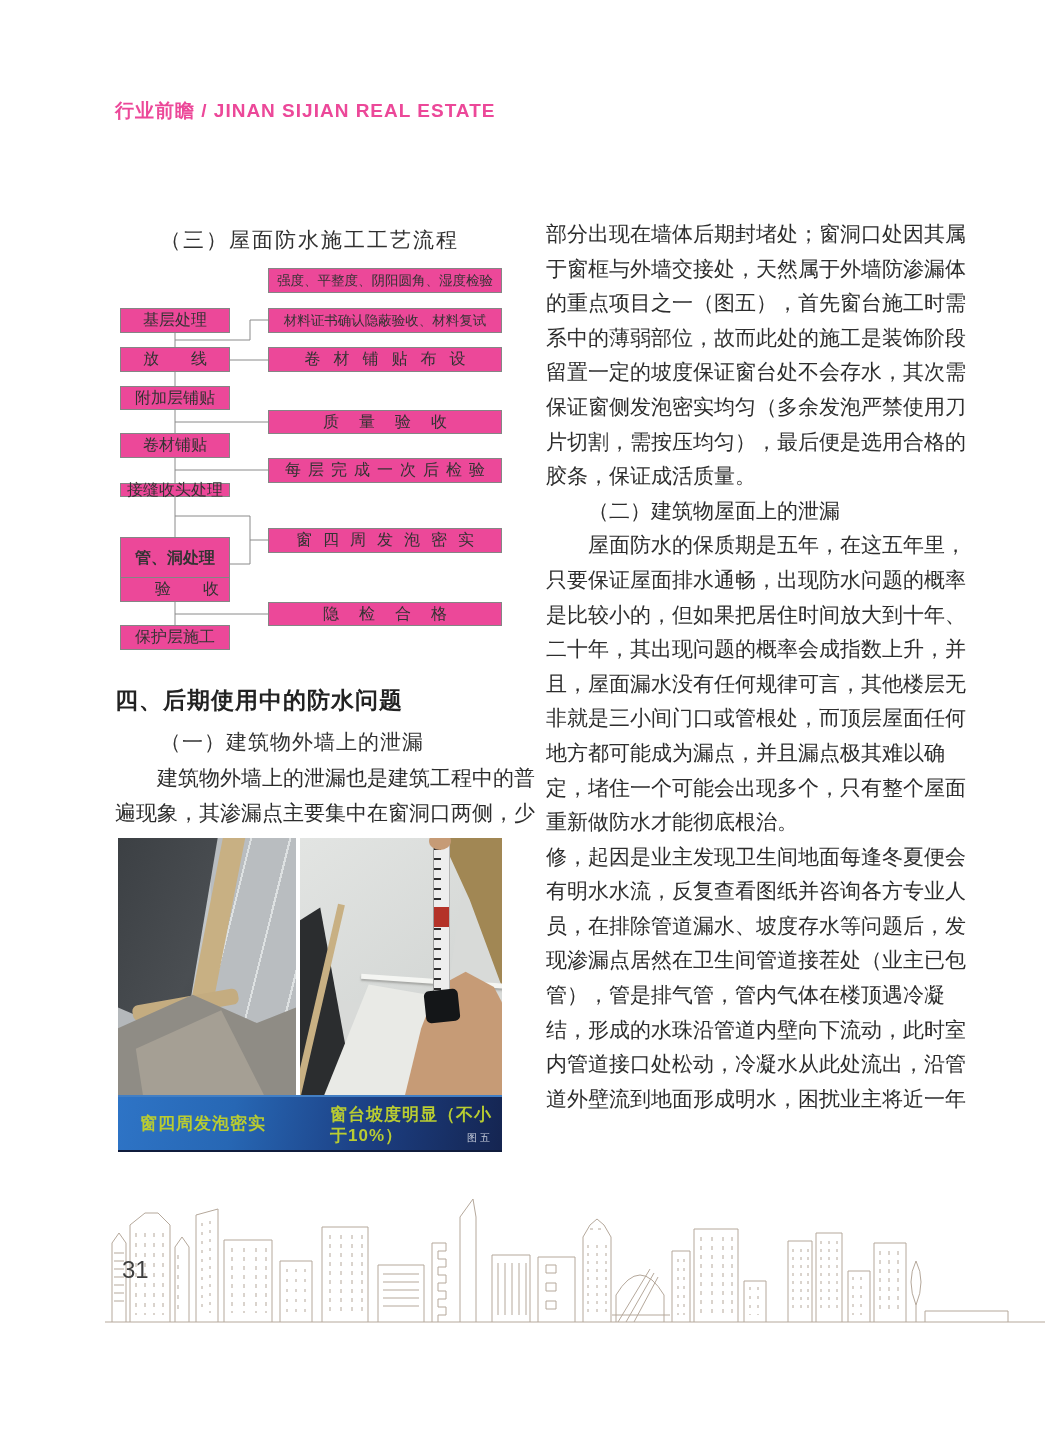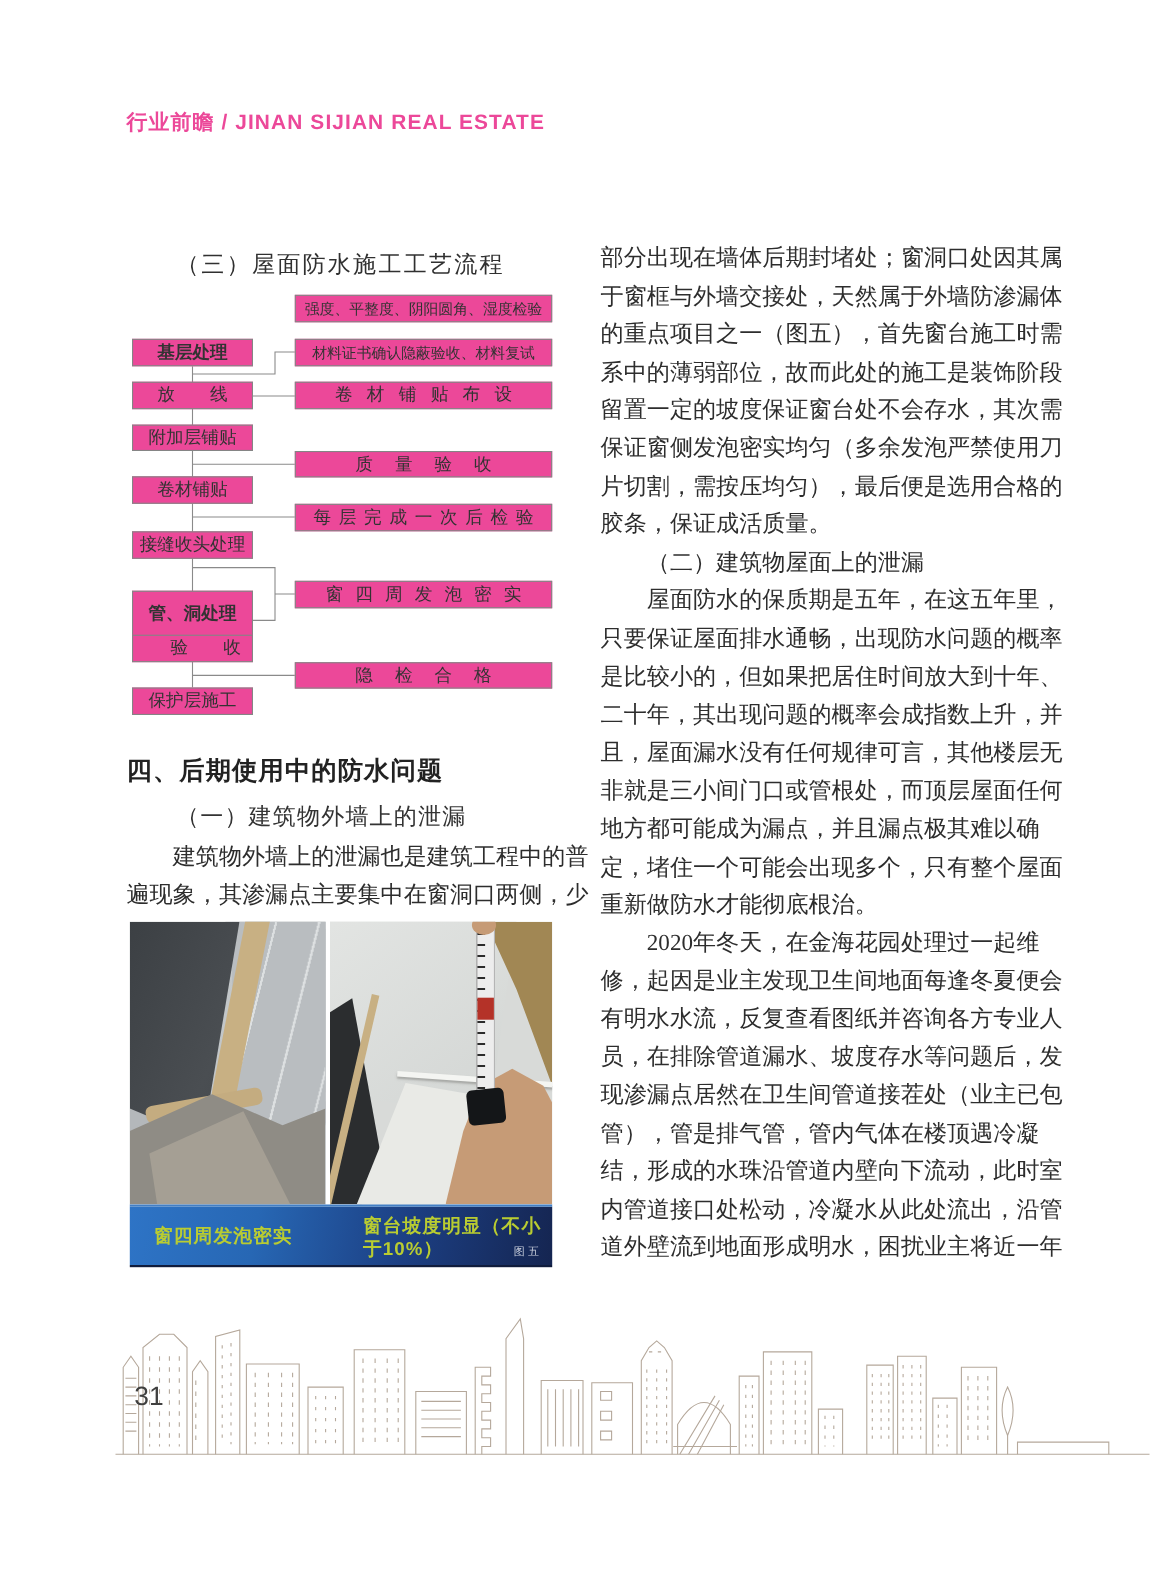--- a/index.html
+++ b/index.html
@@ -98,25 +98,25 @@
         <path d="M60 71 V363"></path>
         <polyline points="60,78 135,78 135,58 153,58"></polyline>
         <line x1="115" y1="98" x2="153" y2="98"></line>
         <line x1="60" y1="160" x2="153" y2="160"></line>
         <line x1="60" y1="208" x2="153" y2="208"></line>
         <polyline points="60,254 135,254 135,302 60,302"></polyline>
         <line x1="135" y1="278" x2="153" y2="278"></line>
         <line x1="60" y1="352" x2="153" y2="352"></line>
       </g>
     </svg>
-    <div class="fcbox lbox" style="top:46px;height:25px;font-weight:bold;">基层处理</div>
+    <div class="fcbox lbox" style="top:46px;height:25px;">基层处理</div>
     <div class="fcbox lbox" style="top:85px;height:25px;">放　　线</div>
     <div class="fcbox lbox" style="top:124px;height:24px;">附加层铺贴</div>
     <div class="fcbox lbox" style="top:171px;height:25px;">卷材铺贴</div>
-    <div class="fcbox lbox" style="top:221px;height:25px;">接缝收头处理</div>
+    <div class="fcbox lbox" style="top:221px;height:14px;">接缝收头处理</div>
     <div class="fcbox lbox" style="top:275px;height:43px;font-weight:bold;">管、洞处理</div>
     <div class="fcbox lbox" style="top:315px;height:25px;padding-left:24px;">验　　收</div>
     <div class="fcbox lbox" style="top:363px;height:25px;">保护层施工</div>
     <div class="fcbox rbox fs14" style="top:6px;height:25px;">强度、平整度、阴阳圆角、湿度检验</div>
     <div class="fcbox rbox fs14" style="top:46px;height:25px;">材料证书确认隐蔽验收、材料复试</div>
     <div class="fcbox rbox sp6" style="top:85px;height:25px;">卷材铺贴布设</div>
     <div class="fcbox rbox sp4" style="top:148px;height:24px;">质量验收</div>
     <div class="fcbox rbox sp9" style="top:196px;height:25px;">每层完成一次后检验</div>
     <div class="fcbox rbox sp7" style="top:266px;height:25px;">窗四周发泡密实</div>
     <div class="fcbox rbox sp4" style="top:340px;height:24px;">隐检合格</div>
@@ -174,21 +174,20 @@
       <div class="tline ind end">（二）建筑物屋面上的泄漏</div>
       <div class="tline ind">屋面防水的保质期是五年，在这五年里，</div>
       <div class="tline">只要保证屋面排水通畅，出现防水问题的概率</div>
       <div class="tline">是比较小的，但如果把居住时间放大到十年、</div>
       <div class="tline">二十年，其出现问题的概率会成指数上升，并</div>
       <div class="tline">且，屋面漏水没有任何规律可言，其他楼层无</div>
       <div class="tline">非就是三小间门口或管根处，而顶层屋面任何</div>
       <div class="tline">地方都可能成为漏点，并且漏点极其难以确</div>
       <div class="tline">定，堵住一个可能会出现多个，只有整个屋面</div>
       <div class="tline end">重新做防水才能彻底根治。</div>
-      <div class="tline ind">2020年冬天，在金海花园处理过一起维</div>
       <div class="tline">修，起因是业主发现卫生间地面每逢冬夏便会</div>
       <div class="tline">有明水水流，反复查看图纸并咨询各方专业人</div>
       <div class="tline">员，在排除管道漏水、坡度存水等问题后，发</div>
       <div class="tline">现渗漏点居然在卫生间管道接茬处（业主已包</div>
       <div class="tline">管），管是排气管，管内气体在楼顶遇冷凝</div>
       <div class="tline">结，形成的水珠沿管道内壁向下流动，此时室</div>
       <div class="tline">内管道接口处松动，冷凝水从此处流出，沿管</div>
       <div class="tline">道外壁流到地面形成明水，困扰业主将近一年</div>
     </div>
 

